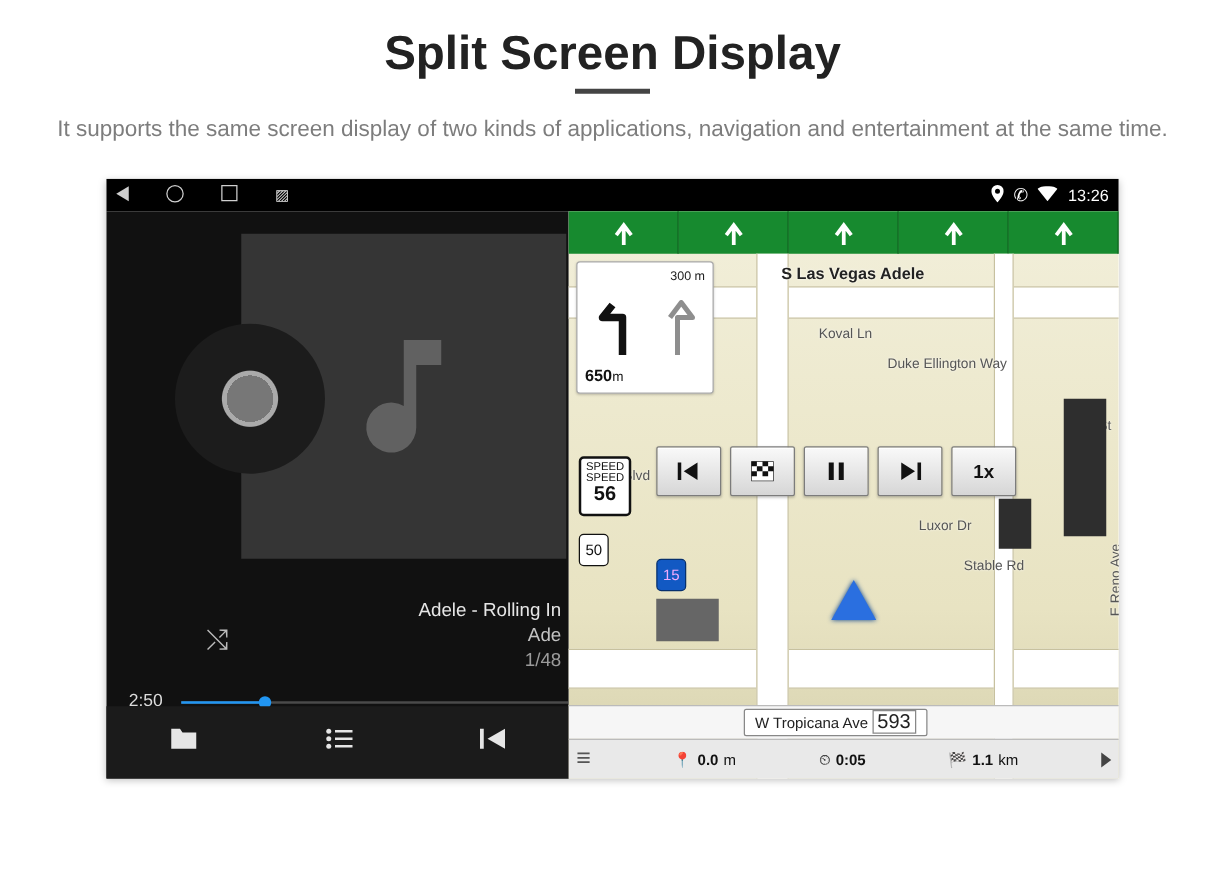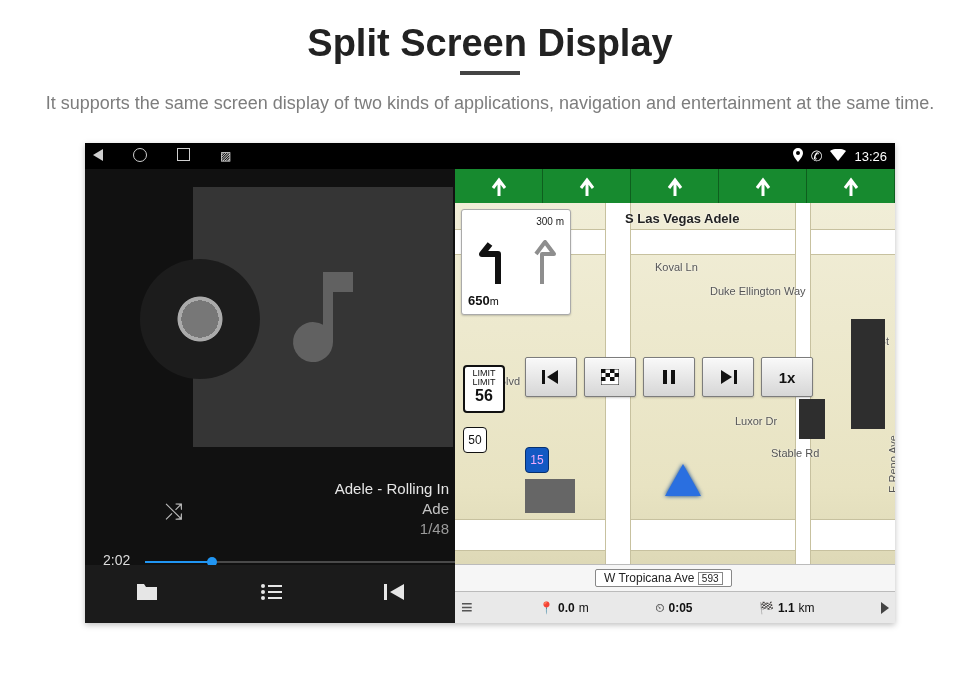--- a/index.html
+++ b/index.html
@@ -102,21 +102,21 @@
         </svg>
     </div>
     <div class="record"></div>
     <div class="shuffle">⤭</div>
     <div class="track-title">
       <span>Adele - Rolling In</span>
       <span class="track-artist">Ade</span>
       <span class="track-count">1/48</span>
     </div>
     <div class="progress">
-      <span class="time">2:02</span>
+      <span class="time">2:50</span>
       <div class="bar"></div>
         <div class="fill"></div>
         <div class="knob"></div>
     </div>
     <div class="bottombar">
       <span>
         <svg width="26" height="20" viewBox="0 0 24 20" fill="#e6e6e6">
             <path d="M2 2h7l2 3h11v13H2z"></path>
           </svg>
       </span>
@@ -225,35 +225,35 @@
       <div class="mapbtn">
           <svg width="18" height="16" viewBox="0 0 18 16" fill="#111">
             <path d="M2 1v14l11-7z"></path>
             <rect x="15" y="1" width="3" height="14"></rect>
           </svg>
         </div>
       <div class="mapbtn">1x</div>
     </div>
 
     <div class="speedbox">
-      <span style="display:block;line-height:9px">LIMIT LIMIT</span>
+      <span style="display:block;line-height:9px">SPEED SPEED</span>
       <b>56</b>
     </div>
     <div class="routemarker" style="left:70px;top:278px">15</div>
     <div class="routemarker" style="left:8px;top:258px;background:#fff;color:#111;border-color:#111">50</div>
 
     <div class="navcursor"></div>
 
     <div class="building" style="right:10px;top:150px;height:110px"></div>
     <div class="building" style="right:70px;top:230px;height:40px;width:26px"></div>
     <div class="building" style="left:70px;top:310px;height:34px;width:50px;background:#666"></div>
 
     <div class="map-bar1">
       <span class="label">
-        <span>W Tropicana Ave</span>&nbsp;<span style="border:1px solid #888;padding:0 3px;font-size:10px">593</span>
+        <span>W Tropicana Ave</span>&nbsp;<span style="border:1px solid #888;padding:0 3px;font-size:16px">593</span>
       </span>
     </div>
 
     <div class="map-bar2">
       <span class="chip" style="font-size:20px;color:#555">≡</span>
       <span class="chip">📍 <b>0.0</b><span>m</span></span>
       <span class="chip">⏲ <b>0:05</b></span>
       <span class="chip">🏁 <b>1.1</b><span>km</span></span>
       <span class="chev r"></span>
     </div>

